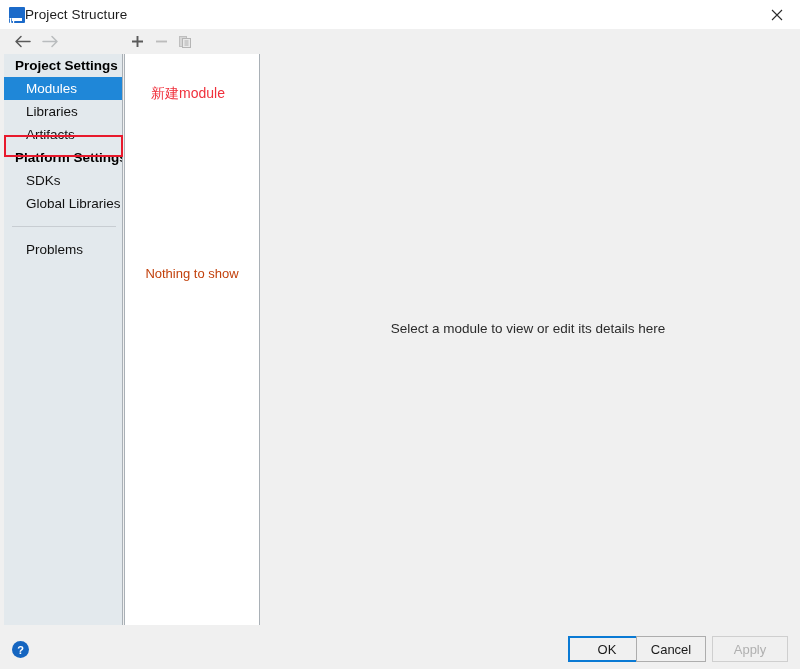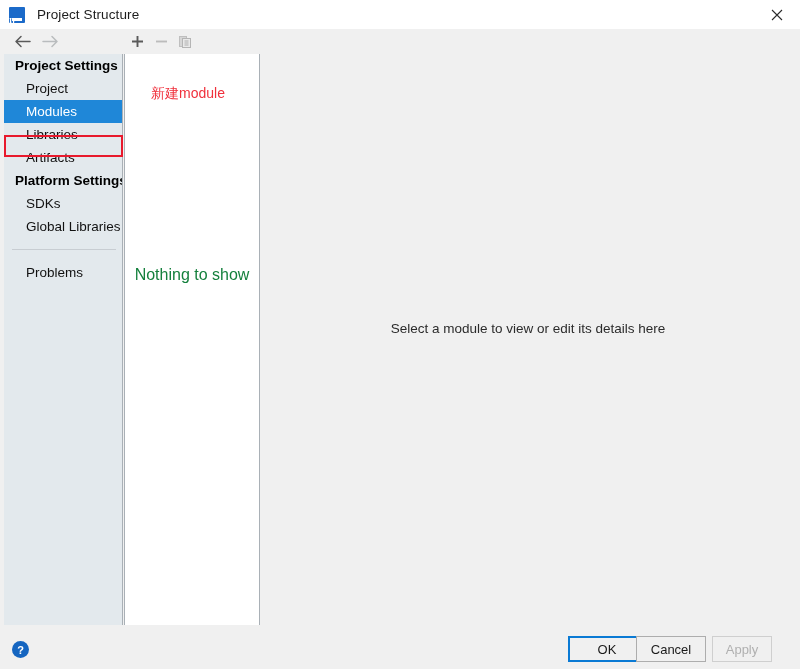--- a/index.html
+++ b/index.html
@@ -47,21 +47,21 @@
     text-align: left;
     font-size: 8px;
     line-height: 9px;
     color: #ffffff;
     font-family: "Liberation Serif", serif;
     font-weight: bold;
     letter-spacing: -1px;
     margin-top: 8px;
   }
   #window-title {
-    margin-left: 12px;
+    margin-left: 0;
     font-size: 13.5px;
     color: #1d1d1d;
     letter-spacing: 0.1px;
   }
   #close-button {
     position: absolute;
     right: 0; top: 0;
     width: 46px; height: 29px;
     display: flex;
     align-items: center;
@@ -184,22 +184,22 @@
     left: 26px; top: 31px;
     font-size: 14px;
     color: #f0303c;
     white-space: nowrap;
   }
   #nothing-to-show {
     position: absolute;
     left: 0; right: 0;
     top: 212px;
     text-align: center;
-    font-size: 16px;
-    color: #15803d;
+    font-size: 13px;
+    color: #c2410c;
   }
 
   
   #detail-pane {
     position: absolute;
     left: 256px; top: 0;
     width: 536px; height: 596px;
     background: #f0f0f0;
   }
   #detail-placeholder {
@@ -253,21 +253,21 @@
     width: 78px;
     border: 2px solid #0a7ad4;
     margin-left: 12px;
   }
   #cancel-button {
     left: 636px;
     width: 70px;
   }
   #apply-button {
     left: 712px;
-    width: 60px;
+    width: 76px;
     border-color: #cfcfcf;
     color: #b0b0b0;
     background: #f0f0f0;
   }
 </style>
 </head>
 <body>
 
 <div id="titlebar">
   <div id="app-icon">
@@ -292,21 +292,20 @@
     </div>
     <div class="arrow-btn" id="forward-arrow">
       <svg width="17" height="13" viewBox="0 0 17 13" aria-hidden="true">
         <path d="M1 6.5 H15 M10 1.5 L15 6.5 L10 11.5" stroke="#b9bcbe" stroke-width="1.5" fill="none" stroke-linecap="round" stroke-linejoin="round"></path>
       </svg>
     </div>
   </div>
 
   <div id="sidebar">
     <div class="nav-group-title">Project Settings</div>
-    <div class="nav-item">Project</div>
     <div class="nav-item selected">Modules</div>
     <div class="nav-item">Libraries</div>
     <div class="nav-item">Artifacts</div>
 
     <div class="nav-group-title">Platform Settings</div>
     <div class="nav-item">SDKs</div>
     <div class="nav-item">Global Libraries</div>
 
     <div class="nav-sep"></div>
 

